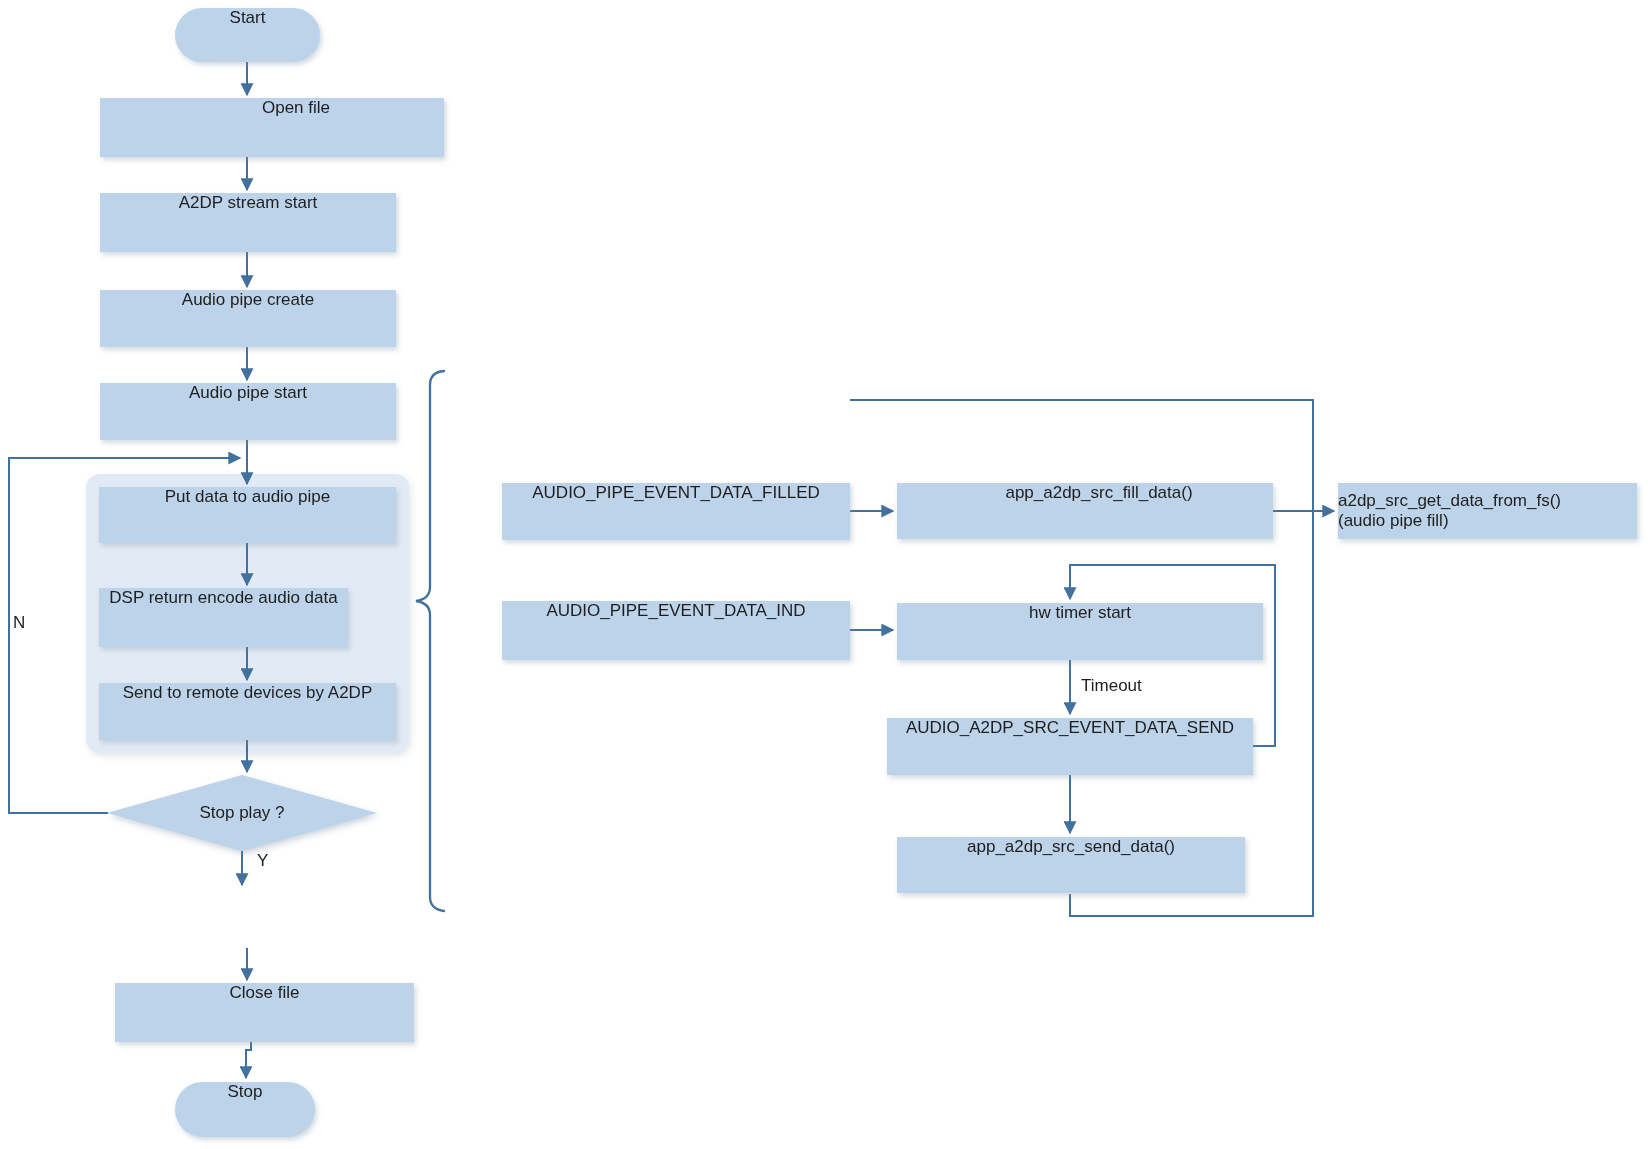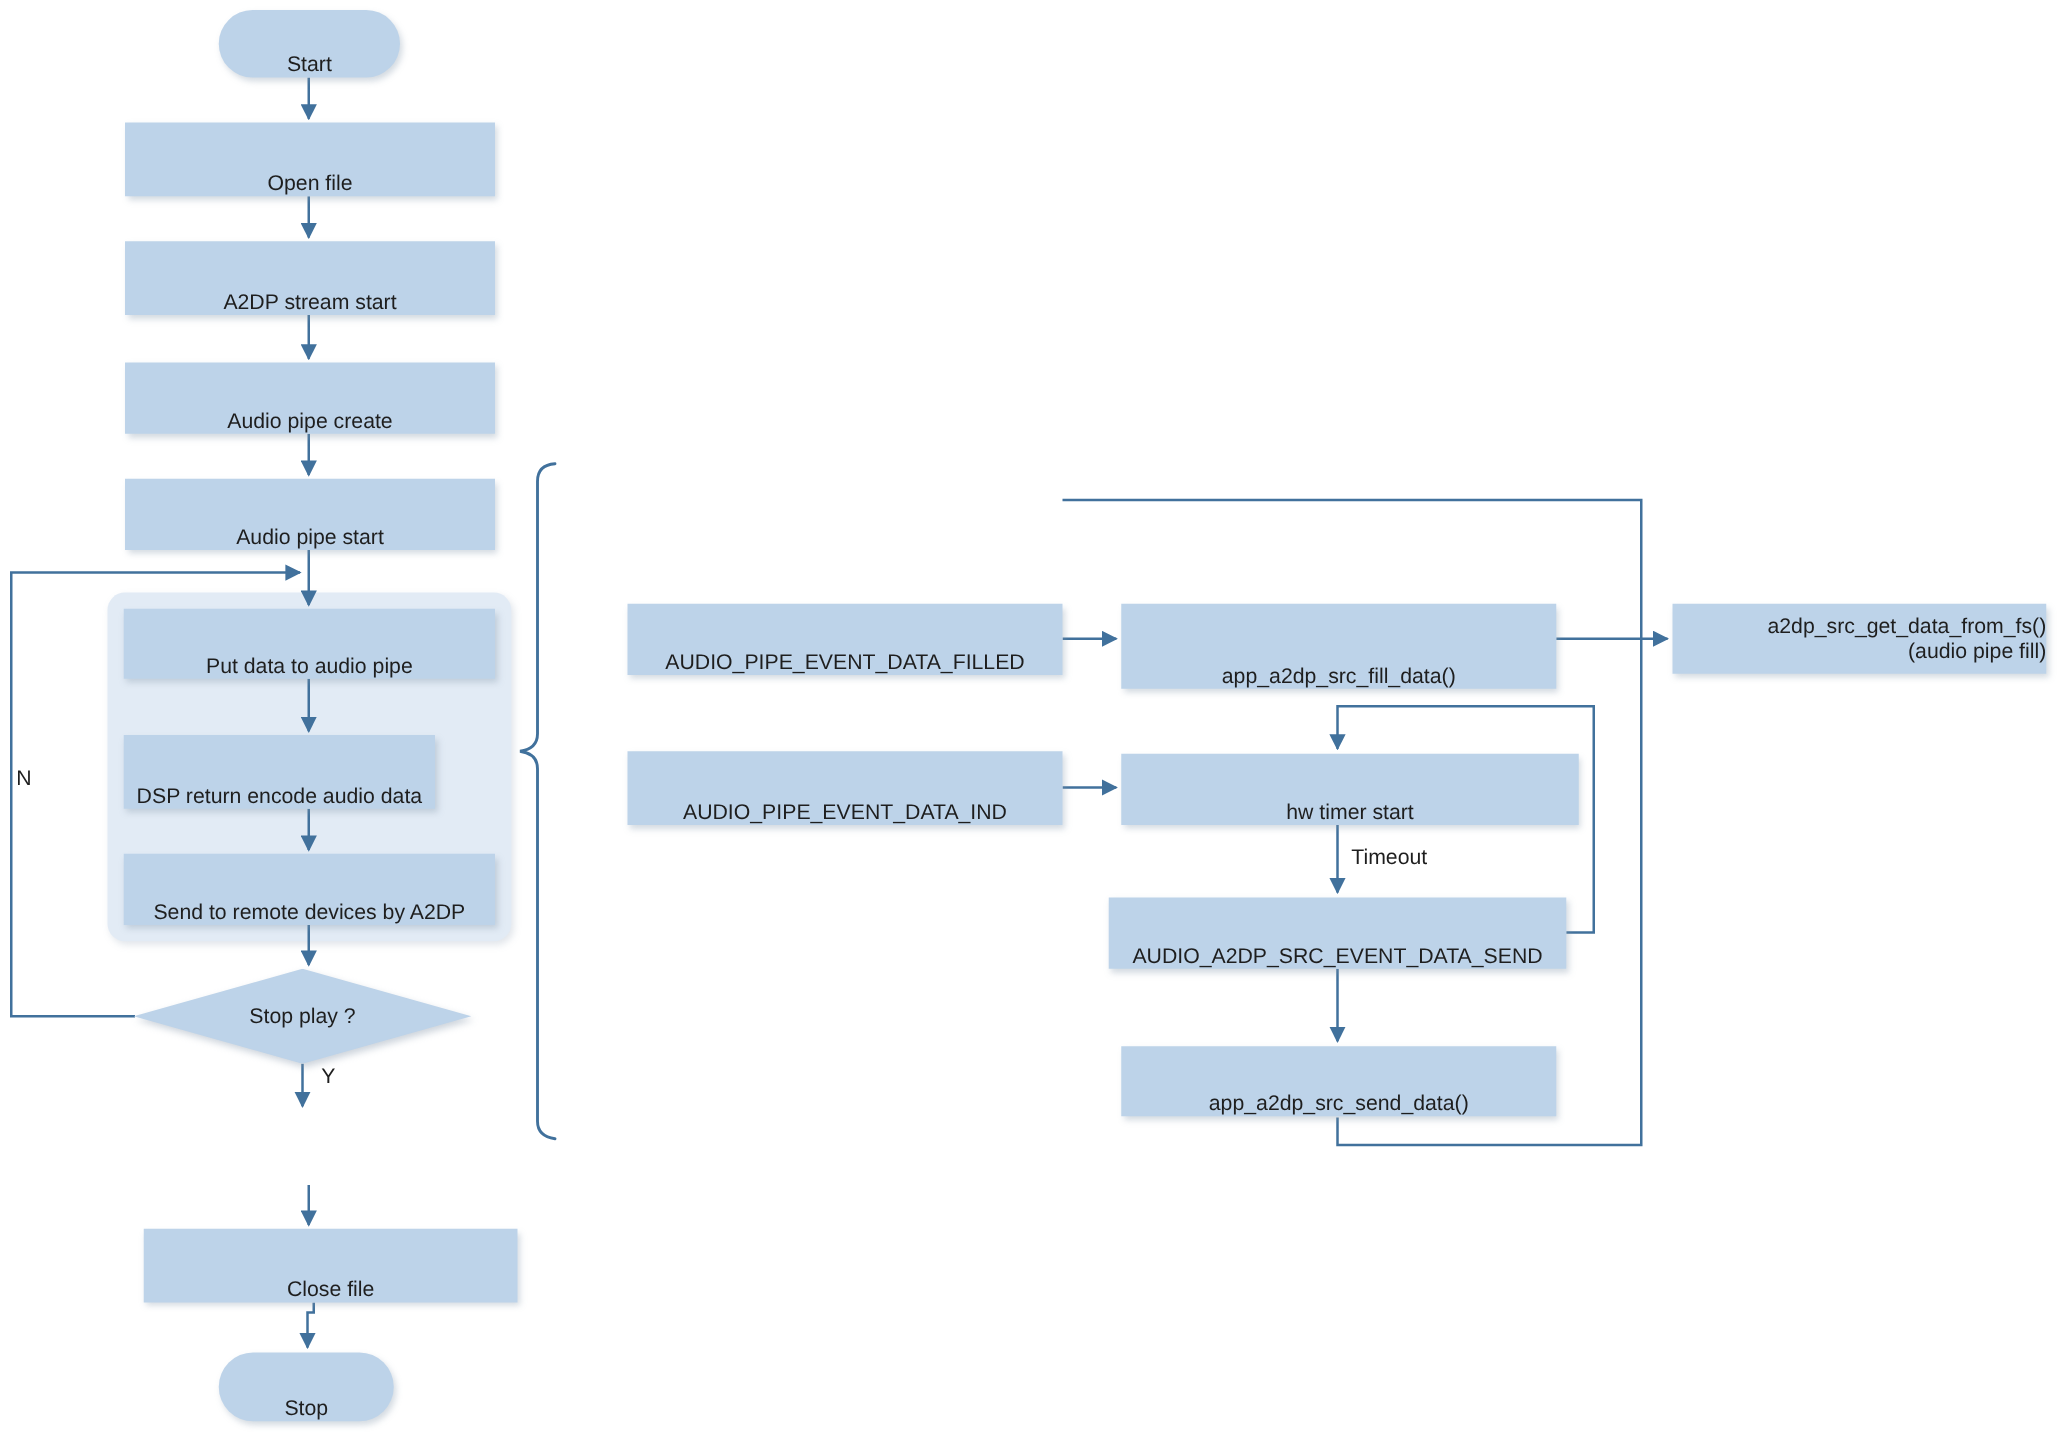--- a/index.html
+++ b/index.html
@@ -6,21 +6,21 @@
   #canvas{
     position:relative;
     width:1650px;height:1149px;
     background:#ffffff;
     font-family:"Liberation Sans","DejaVu Sans",sans-serif;
     color:#1e1e1e;
     overflow:hidden;
   }
   .node{
     position:absolute;
-    display:flex;align-items:flex-end;justify-content:center;
+    display:flex;align-items:flex-start;justify-content:center;
     background:#bdd3e9;
     font-size:17px;line-height:1.2;text-align:center;
     box-shadow:2px 3px 5px rgba(130,148,168,0.35);
   }
   .pill{border-radius:28px;}
   .group-box{
     position:absolute;
     background:#e2ebf5;
     border-radius:14px;
     box-shadow:2px 3px 6px rgba(140,155,175,0.25);
@@ -79,21 +79,21 @@
       <path d="M1253 746 H1275 V565 H1070 V599" marker-end="url(#arw)"></path>
       <path d="M850 400 H1313 V916 H1070 V894"></path>
     </g>
     <path d="M444 371 Q430 372 430 385 L430 587 Q430 599 416 601 Q430 603 430 615 L430 897 Q430 909 444 911" stroke="#41719C" stroke-width="2.3" fill="none" stroke-linecap="round"></path>
   </svg>
 
   <div class="node pill" style="left:175px;top:8px;width:145px;height:54px;">
     <span>Start</span>
   </div>
 
-  <div class="node" style="left:100px;top:98px;width:296px;height:59px;">
+  <div class="node" style="left:100px;top:98px;width:296px;height:59px;padding-left:48px;">
     <span>Open file</span>
   </div>
 
   <div class="node" style="left:100px;top:193px;width:296px;height:59px;">
     <span>A2DP stream start</span>
   </div>
 
   <div class="node" style="left:100px;top:290px;width:296px;height:57px;">
     <span>Audio pipe create</span>
   </div>
@@ -131,21 +131,21 @@
 
   <div class="flow-label" style="left:13px;top:613px;">N</div>
   <div class="flow-label" style="left:257px;top:851px;">Y</div>
   <div class="flow-label" style="left:1081px;top:676px;">Timeout</div>
 
 
   <div class="node" style="left:502px;top:483px;width:348px;height:57px;">
     <span>AUDIO_PIPE_EVENT_DATA_FILLED</span>
   </div>
 
-  <div class="node" style="left:897px;top:483px;width:348px;height:68px;">
+  <div class="node" style="left:897px;top:483px;width:348px;height:56px;padding-left:28px;">
     <span>app_a2dp_src_fill_data()</span>
   </div>
 
   <div class="node two-line" style="left:1338px;top:483px;width:299px;height:56px;">
     <span>a2dp_src_get_data_from_fs()</span>
     <span>(audio pipe fill)</span>
   </div>
 
   <div class="node" style="left:502px;top:601px;width:348px;height:59px;">
     <span>AUDIO_PIPE_EVENT_DATA_IND</span>

